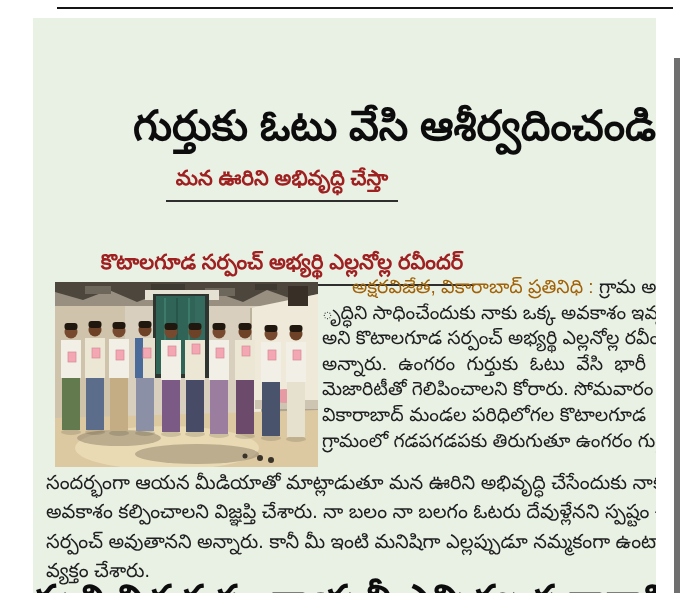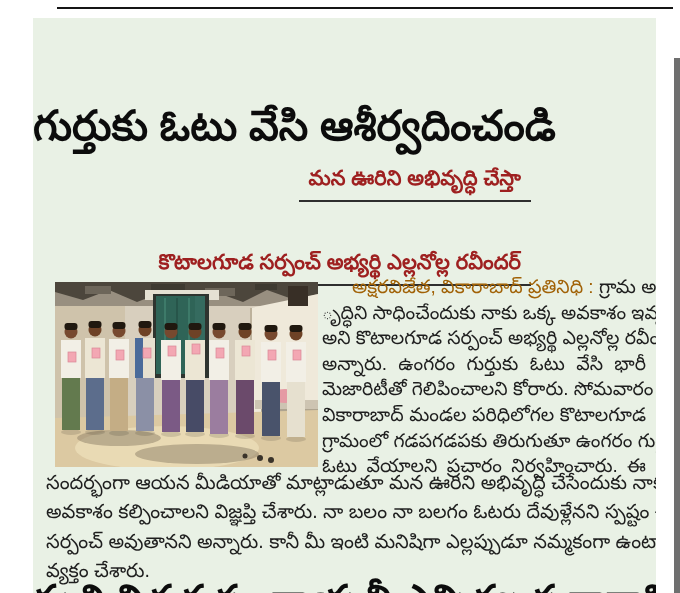--- a/index.html
+++ b/index.html
@@ -18,24 +18,24 @@
   }
   .panel {
     position:absolute; left:33px; top:18px; width:623px; height:575px;
     background:#e9f1e5; overflow:hidden;
   }
   .headline-1 {
     position:absolute; left:0; top:22px; width:623px; text-align:center;
     font-size:33px; font-weight:700; color:#0c0c0c; letter-spacing:0.5px;
   }
   .headline-2 {
-    position:absolute; left:0; top:84px; width:623px; text-align:left;
+    position:absolute; left:0; top:84px; width:623px; text-align:right;
     font-size:42px; font-weight:700; color:#0c0c0c;
   }
-  .subhead-row { position:absolute; left:0; width:498px; text-align:right; }
+  .subhead-row { position:absolute; left:0; width:498px; text-align:center; }
   .subhead-row span {
     display:inline-block; font-size:21px; font-weight:700; color:#9e2020;
     border-bottom:2px solid #2e2e2e; padding:0 10px 5px 10px;
   }
   .sub-1 { top:148px; }
   .sub-2 { top:190px; }
   .sub-3 { top:232px; }
   .photo {
     position:absolute; left:22px; top:264px; width:263px; height:185px;
     overflow:hidden; background:#d8cfbe;
@@ -197,21 +197,20 @@
     <div class="col-text">
       <div class="line first">
         <span class="dateline">అక్షరవిజేత, వికారాబాద్ ప్రతినిధి : </span><span>గ్రామ అభివ</span>
       </div>
       <div class="line">ృద్ధిని సాధించేందుకు నాకు ఒక్క అవకాశం ఇవ్వండి</div>
       <div class="line">అని కొటాలగూడ సర్పంచ్ అభ్యర్థి ఎల్లనోల్ల రవీందర్</div>
       <div class="line">అన్నారు. ఉంగరం గుర్తుకు ఓటు వేసి భారీ</div>
       <div class="line">మెజారిటీతో గెలిపించాలని కోరారు. సోమవారం</div>
       <div class="line">వికారాబాద్ మండల పరిధిలోగల కొటాలగూడ</div>
       <div class="line">గ్రామంలో గడపగడపకు తిరుగుతూ ఉంగరం గుర్తుకు</div>
-      <div class="line">ఓటు వేయాలని ప్రచారం నిర్వహించారు. ఈ</div>
     </div>
 
     <div class="full-text">
       <div class="line">సందర్భంగా ఆయన మీడియాతో మాట్లాడుతూ మన ఊరిని అభివృద్ధి చేసేందుకు నాకు ఒక్క</div>
       <div class="line">అవకాశం కల్పించాలని విజ్ఞప్తి చేశారు. నా బలం నా బలగం ఓటరు దేవుళ్లేనని స్పష్టం చేశారు. గెలిస్తే</div>
       <div class="line">సర్పంచ్ అవుతానని అన్నారు. కానీ మీ ఇంటి మనిషిగా ఎల్లప్పుడూ నమ్మకంగా ఉంటానని విశ్వాసం</div>
       <div class="line last">వ్యక్తం చేశారు.</div>
     </div>
 
     <div class="clipped-headline">మలి విడత పంచాయతీ ఎన్నికల ప్రచారానికి తెరపడింది</div>

